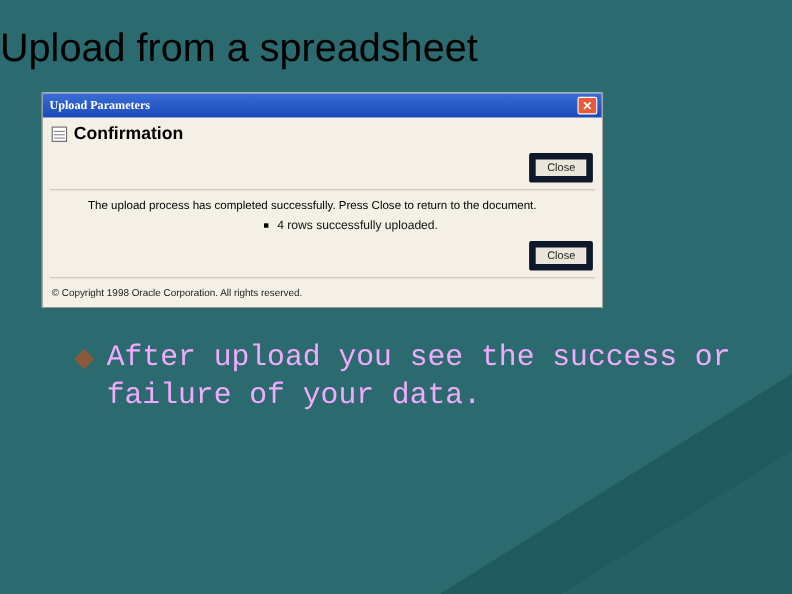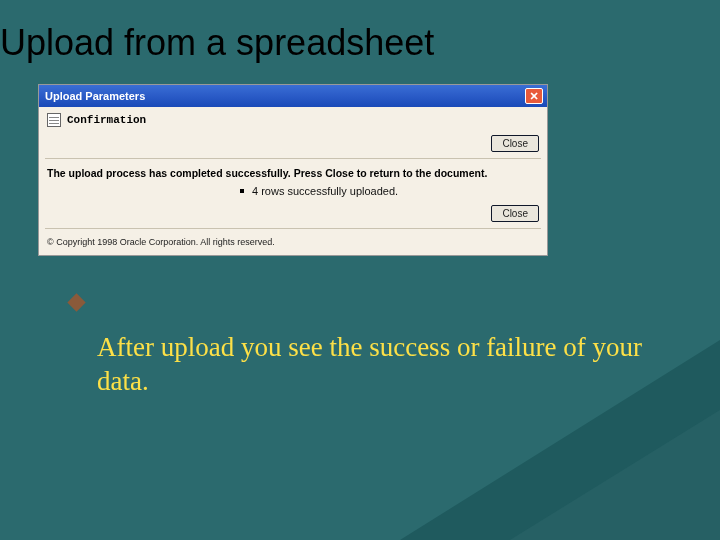--- a/index.html
+++ b/index.html
@@ -31,21 +31,21 @@
     height: 22px;
     display: flex;
     align-items: center;
     justify-content: space-between;
     padding: 0 4px 0 6px;
   }
   .titlebar-text {
     color: #fff;
     font-size: 11px;
     font-weight: bold;
-    font-family: Liberation Sans, sans-serif;
+    font-family: Liberation Serif, serif;
   }
   .close-btn {
     width: 18px;
     height: 16px;
     background: #e85a3a;
     border: 1px solid #fff;
     border-radius: 2px;
     display: flex;
     align-items: center;
     justify-content: center;
@@ -74,51 +74,52 @@
   }
   .spreadsheet-icon::before {
     content: "";
     position: absolute;
     left: 1px; right: 1px; top: 3px;
     height: 1px;
     background: #888;
     box-shadow: 0 3px 0 #888, 0 6px 0 #888;
   }
   .confirm-label {
-    font-size: 11px;
+    font-size: 16px;
     font-weight: bold;
     color: #000;
-    font-family: Liberation Mono, monospace;
+    font-family: Liberation Sans, sans-serif;
   }
   .btn-row {
     display: flex;
     justify-content: flex-end;
     padding: 2px 2px 4px 0;
   }
   .win-btn {
     background: #eae6dc;
-    border: 1px solid #0f172a;
+    border: 6px solid #0f172a;
     border-radius: 2px;
     font-size: 10px;
     font-family: Tahoma, Arial, sans-serif;
     padding: 1px 10px;
     color: #222;
     line-height: 13px;
   }
   .divider {
     height: 1px;
     background: #c9c2b0;
     margin: 2px 0 4px 0;
   }
   .message-line {
     font-size: 10.5px;
-    font-weight: bold;
+    font-weight: normal;
     color: #000;
     padding: 4px 2px 2px 2px;
     font-family: Arial, sans-serif;
+    margin-left: 33px;
   }
   .bullet-line {
     display: flex;
     align-items: center;
     gap: 8px;
     justify-content: flex-start;
     padding-left: 195px;
     padding-top: 4px;
     padding-bottom: 6px;
   }
@@ -148,25 +149,24 @@
   }
   .diamond {
     width: 13px;
     height: 13px;
     background: #8a5a3a;
     transform: rotate(45deg);
     margin-top: 10px;
     flex-shrink: 0;
   }
   .body-text {
-    color: #fde047;
+    color: #f0abfc;
     font-size: 27px;
-    font-family: Liberation Serif, serif;
+    font-family: Liberation Mono, monospace;
     line-height: 1.25;
-    margin-top: 45px;
   }
   .corner-accent {
     position: absolute;
     right: 0;
     bottom: 0;
     width: 0;
     height: 0;
     border-style: solid;
     border-width: 0 0 200px 320px;
     border-color: transparent transparent #1f5a5e transparent;

